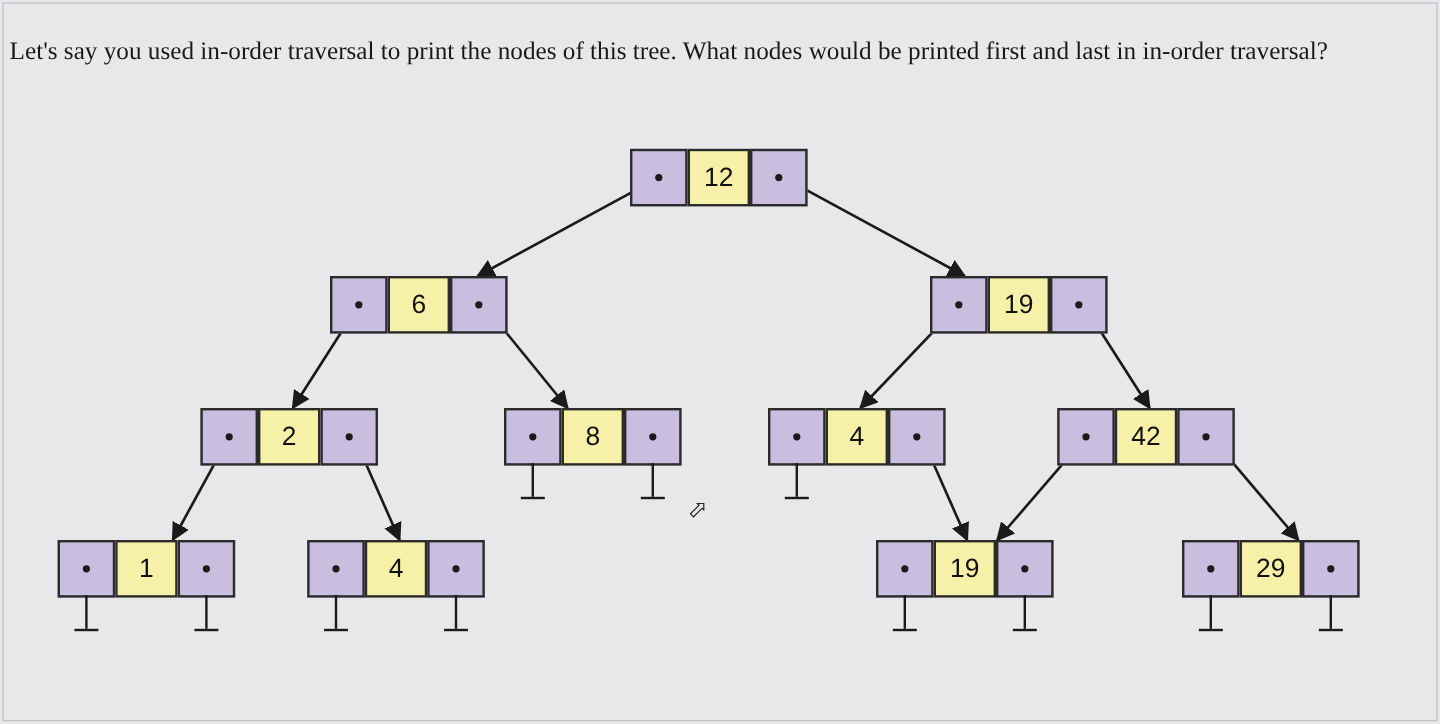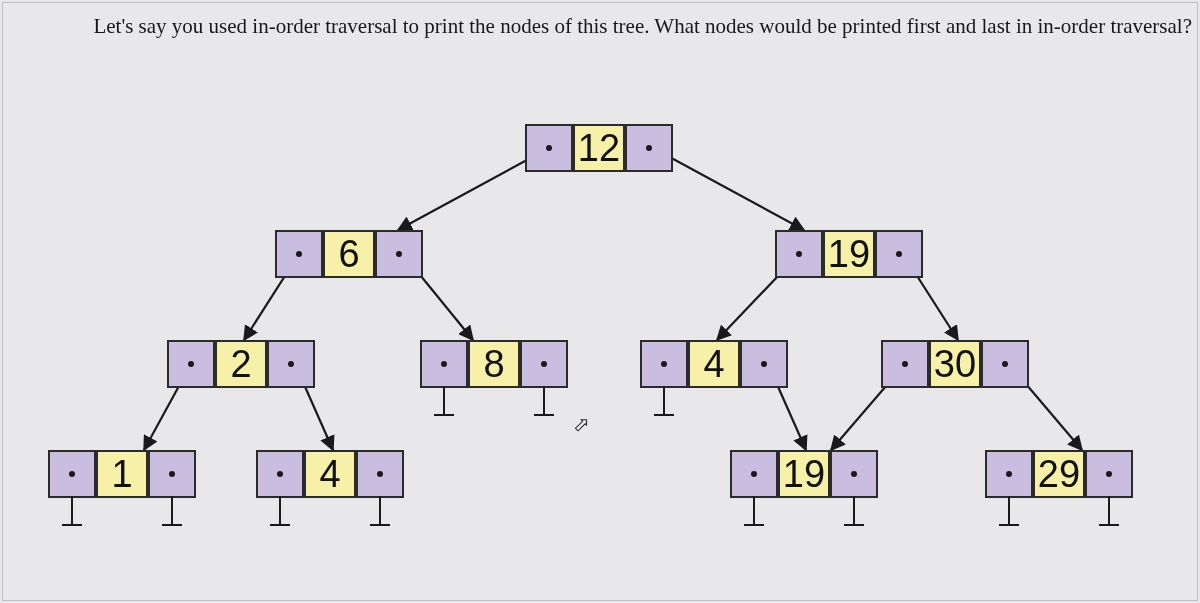--- a/index.html
+++ b/index.html
@@ -9,22 +9,22 @@
     font-family:Georgia,'Times New Roman',serif;
     position:relative;
     overflow:hidden;
   }
   .frame{
     position:absolute;left:2px;top:2px;right:2px;bottom:2px;
     border:1px solid #bfbfc4;
     background:#e8e8eb;
   }
   .question{
-    position:absolute;left:8px;top:12px;right:8px;
-    font-size:21px;line-height:1.4;color:#181818;text-align:right;
+    position:absolute;left:8px;top:28px;right:8px;
+    font-size:21px;line-height:1.4;color:#181818;
   }
 
   
   .node{
     position:absolute;
     display:flex;
     height:48px;
   }
   .ptr{
     width:48px;height:48px;
@@ -32,21 +32,21 @@
     border:2px solid #2b2b2b;
     box-sizing:border-box;
     position:relative;
   }
   .val{
     width:52px;height:48px;
     background:#f7f0a8;          
     border:2px solid #2b2b2b;
     box-sizing:border-box;
     display:flex;align-items:center;justify-content:center;
-    font-size:38px;color:#111;font-family:Arial,Helvetica,sans-serif;
+    font-size:22px;color:#111;font-family:Arial,Helvetica,sans-serif;
   }
   .dot{
     position:absolute;width:6px;height:6px;border-radius:50%;
     background:#1a1a1a;left:50%;top:50%;transform:translate(-50%,-50%);
   }
 
   
   .nul{
     position:absolute;left:50%;top:100%;
     transform:translateX(-50%);
@@ -155,21 +155,21 @@
   <div class="val">4</div>
   <div class="ptr">
       <span class="dot"></span>
     </div>
 </div>
 
 <div class="node" style="left:881px;top:340px">
   <div class="ptr">
       <span class="dot"></span>
     </div>
-  <div class="val">30</div>
+  <div class="val">42</div>
   <div class="ptr">
       <span class="dot"></span>
     </div>
 </div>
 
 <div class="node" style="left:48px;top:450px">
   <div class="ptr">
       <span class="dot"></span>
       <span class="nul"></span>
     </div>

